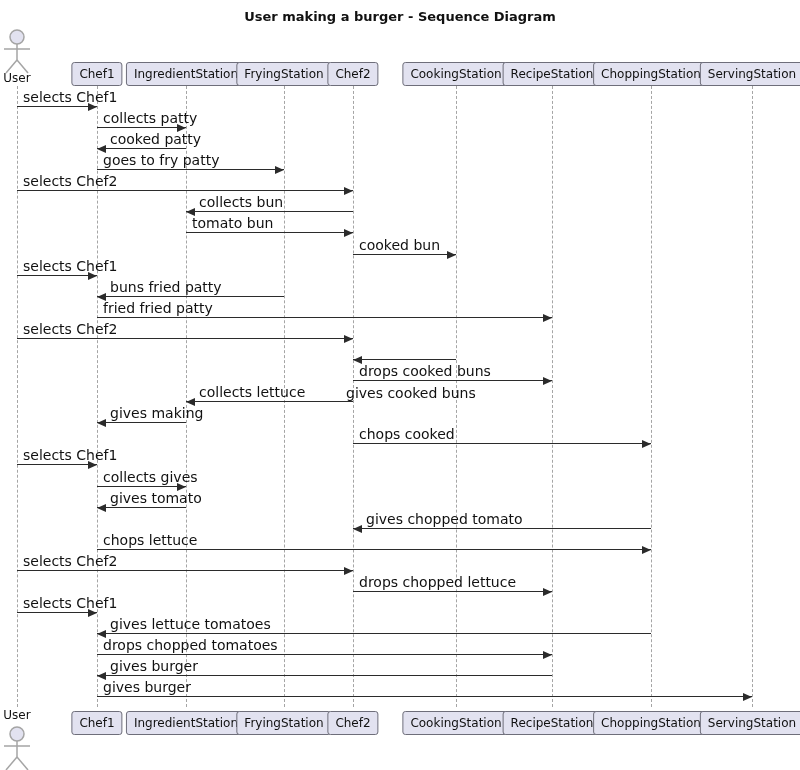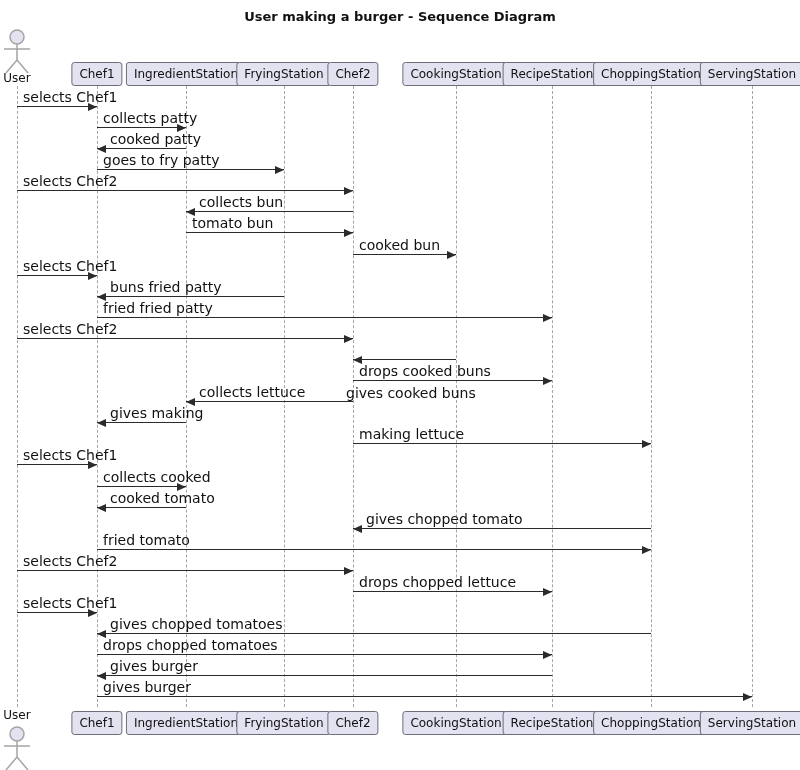--- a/index.html
+++ b/index.html
@@ -138,48 +138,48 @@
       <div class="msg-head right" style="left: 543px; top: 377px; border-left-color: rgb(43, 43, 43);"></div>
       <div class="msg-label" style="left: 359px; top: 365px; color: rgb(17, 17, 17);">drops cooked buns</div>
       <div class="msg-line" style="left: 186px; top: 401px; width: 167px; border-top-color: rgb(43, 43, 43);"></div>
       <div class="msg-head left" style="left: 186px; top: 398px; border-right-color: rgb(43, 43, 43);"></div>
       <div class="msg-label" style="left: 199px; top: 386px; color: rgb(17, 17, 17);">collects lettuce</div>
       <div class="msg-line" style="left: 97px; top: 422px; width: 89px; border-top-color: rgb(43, 43, 43);"></div>
       <div class="msg-head left" style="left: 97px; top: 419px; border-right-color: rgb(43, 43, 43);"></div>
       <div class="msg-label" style="left: 110px; top: 407px; color: rgb(17, 17, 17);">gives making</div>
       <div class="msg-line" style="left: 353px; top: 443px; width: 298px; border-top-color: rgb(43, 43, 43);"></div>
       <div class="msg-head right" style="left: 642px; top: 440px; border-left-color: rgb(43, 43, 43);"></div>
-      <div class="msg-label" style="left: 359px; top: 428px; color: rgb(17, 17, 17);">making lettuce</div>
+      <div class="msg-label" style="left: 359px; top: 428px; color: rgb(17, 17, 17);">chops cooked</div>
       <div class="msg-line" style="left: 17px; top: 464px; width: 80px; border-top-color: rgb(43, 43, 43);"></div>
       <div class="msg-head right" style="left: 88px; top: 461px; border-left-color: rgb(43, 43, 43);"></div>
       <div class="msg-label" style="left: 23px; top: 449px; color: rgb(17, 17, 17);">selects Chef1</div>
       <div class="msg-line" style="left: 97px; top: 486px; width: 89px; border-top-color: rgb(43, 43, 43);"></div>
       <div class="msg-head right" style="left: 177px; top: 483px; border-left-color: rgb(43, 43, 43);"></div>
-      <div class="msg-label" style="left: 103px; top: 471px; color: rgb(17, 17, 17);">collects cooked</div>
+      <div class="msg-label" style="left: 103px; top: 471px; color: rgb(17, 17, 17);">collects gives</div>
       <div class="msg-line" style="left: 97px; top: 507px; width: 89px; border-top-color: rgb(43, 43, 43);"></div>
       <div class="msg-head left" style="left: 97px; top: 504px; border-right-color: rgb(43, 43, 43);"></div>
-      <div class="msg-label" style="left: 110px; top: 492px; color: rgb(17, 17, 17);">cooked tomato</div>
+      <div class="msg-label" style="left: 110px; top: 492px; color: rgb(17, 17, 17);">gives tomato</div>
       <div class="msg-line" style="left: 353px; top: 528px; width: 298px; border-top-color: rgb(43, 43, 43);"></div>
       <div class="msg-head left" style="left: 353px; top: 525px; border-right-color: rgb(43, 43, 43);"></div>
       <div class="msg-label" style="left: 366px; top: 513px; color: rgb(17, 17, 17);">gives chopped tomato</div>
       <div class="msg-line" style="left: 97px; top: 549px; width: 554px; border-top-color: rgb(43, 43, 43);"></div>
       <div class="msg-head right" style="left: 642px; top: 546px; border-left-color: rgb(43, 43, 43);"></div>
-      <div class="msg-label" style="left: 103px; top: 534px; color: rgb(17, 17, 17);">fried tomato</div>
+      <div class="msg-label" style="left: 103px; top: 534px; color: rgb(17, 17, 17);">chops lettuce</div>
       <div class="msg-line" style="left: 17px; top: 570px; width: 336px; border-top-color: rgb(43, 43, 43);"></div>
       <div class="msg-head right" style="left: 344px; top: 567px; border-left-color: rgb(43, 43, 43);"></div>
       <div class="msg-label" style="left: 23px; top: 555px; color: rgb(17, 17, 17);">selects Chef2</div>
       <div class="msg-line" style="left: 353px; top: 591px; width: 199px; border-top-color: rgb(43, 43, 43);"></div>
       <div class="msg-head right" style="left: 543px; top: 588px; border-left-color: rgb(43, 43, 43);"></div>
       <div class="msg-label" style="left: 359px; top: 576px; color: rgb(17, 17, 17);">drops chopped lettuce</div>
       <div class="msg-line" style="left: 17px; top: 612px; width: 80px; border-top-color: rgb(43, 43, 43);"></div>
       <div class="msg-head right" style="left: 88px; top: 609px; border-left-color: rgb(43, 43, 43);"></div>
       <div class="msg-label" style="left: 23px; top: 597px; color: rgb(17, 17, 17);">selects Chef1</div>
       <div class="msg-line" style="left: 97px; top: 633px; width: 554px; border-top-color: rgb(43, 43, 43);"></div>
       <div class="msg-head left" style="left: 97px; top: 630px; border-right-color: rgb(43, 43, 43);"></div>
-      <div class="msg-label" style="left: 110px; top: 618px; color: rgb(17, 17, 17);">gives chopped tomatoes</div>
+      <div class="msg-label" style="left: 110px; top: 618px; color: rgb(17, 17, 17);">gives lettuce tomatoes</div>
       <div class="msg-line" style="left: 97px; top: 654px; width: 455px; border-top-color: rgb(43, 43, 43);"></div>
       <div class="msg-head right" style="left: 543px; top: 651px; border-left-color: rgb(43, 43, 43);"></div>
       <div class="msg-label" style="left: 103px; top: 639px; color: rgb(17, 17, 17);">drops chopped tomatoes</div>
       <div class="msg-line" style="left: 97px; top: 675px; width: 455px; border-top-color: rgb(43, 43, 43);"></div>
       <div class="msg-head left" style="left: 97px; top: 672px; border-right-color: rgb(43, 43, 43);"></div>
       <div class="msg-label" style="left: 110px; top: 660px; color: rgb(17, 17, 17);">gives burger</div>
       <div class="msg-line" style="left: 97px; top: 696px; width: 655px; border-top-color: rgb(43, 43, 43);"></div>
       <div class="msg-head right" style="left: 743px; top: 693px; border-left-color: rgb(43, 43, 43);"></div>
       <div class="msg-label" style="left: 103px; top: 681px; color: rgb(17, 17, 17);">gives burger</div>
     </div>

